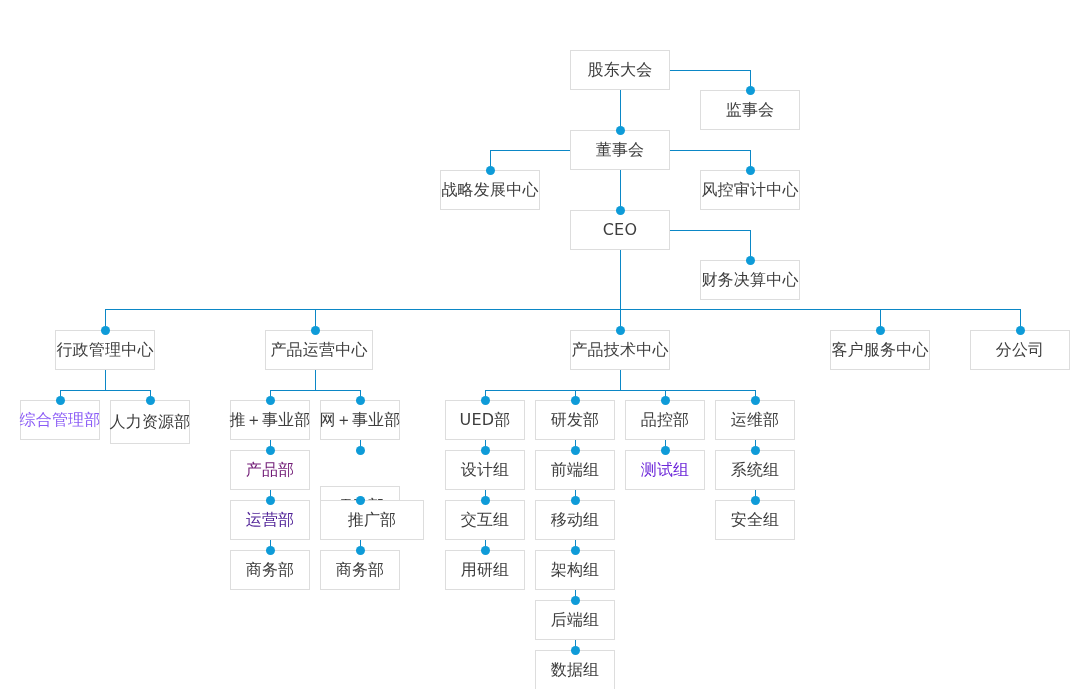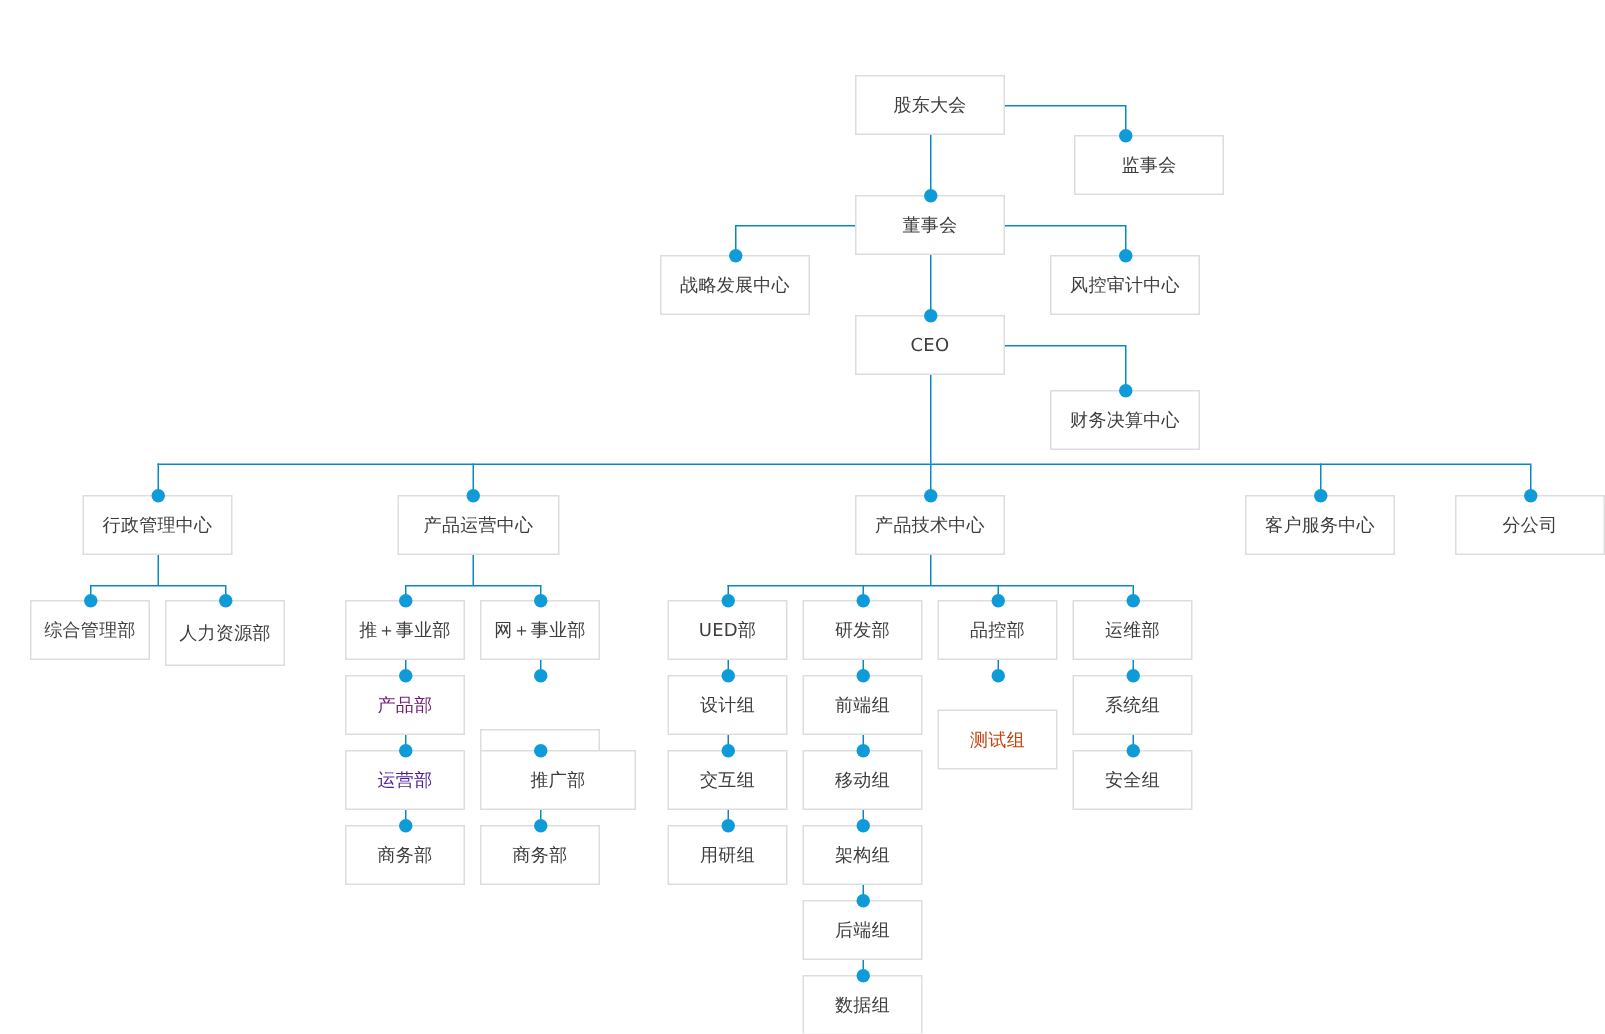--- a/index.html
+++ b/index.html
@@ -17,21 +17,21 @@
     height: 689px;
     background: #ffffff;
     overflow: hidden;
   }
   .node {
     position: absolute;
     box-sizing: border-box;
     border: 1px solid #dddddd;
     background: #ffffff;
     color: #3d3d3d;
-    font-size: 12px;
+    font-size: 16px;
     line-height: 1;
     display: flex;
     align-items: center;
     justify-content: center;
     text-align: center;
     letter-spacing: 0.2px;
     white-space: nowrap;
     z-index: 2;
   }
   .edge {
@@ -137,28 +137,28 @@
       <div class="dot" style="background: rgb(14, 155, 216); left: 480.5px; top: 495.5px;"></div>
       <div class="dot" style="background: rgb(14, 155, 216); left: 570.5px; top: 495.5px;"></div>
       <div class="dot" style="background: rgb(14, 155, 216); left: 750.5px; top: 495.5px;"></div>
       <div class="dot" style="background: rgb(14, 155, 216); left: 480.5px; top: 545.5px;"></div>
       <div class="dot" style="background: rgb(14, 155, 216); left: 570.5px; top: 545.5px;"></div>
       <div class="dot" style="background: rgb(14, 155, 216); left: 570.5px; top: 595.5px;"></div>
       <div class="dot" style="background: rgb(14, 155, 216); left: 570.5px; top: 645.5px;"></div>
     </div>
   <div id="node-layer">
       <div class="node" style="left: 570px; top: 50px; width: 100px; height: 40px; border-color: rgb(221, 221, 221); color: rgb(61, 61, 61);">股东大会</div>
-      <div class="node" style="left: 700px; top: 90px; width: 100px; height: 40px; border-color: rgb(221, 221, 221); color: rgb(61, 61, 61); margin-left: 16px;">监事会</div>
+      <div class="node" style="left: 700px; top: 90px; width: 100px; height: 40px; border-color: rgb(221, 221, 221); color: rgb(61, 61, 61);">监事会</div>
       <div class="node" style="left: 570px; top: 130px; width: 100px; height: 40px; border-color: rgb(221, 221, 221); color: rgb(61, 61, 61);">董事会</div>
       <div class="node" style="left: 440px; top: 170px; width: 100px; height: 40px; border-color: rgb(221, 221, 221); color: rgb(61, 61, 61);">战略发展中心</div>
       <div class="node" style="left: 700px; top: 170px; width: 100px; height: 40px; border-color: rgb(221, 221, 221); color: rgb(61, 61, 61);">风控审计中心</div>
       <div class="node" style="left: 570px; top: 210px; width: 100px; height: 40px; border-color: rgb(221, 221, 221); color: rgb(61, 61, 61);">CEO</div>
       <div class="node" style="left: 700px; top: 260px; width: 100px; height: 40px; border-color: rgb(221, 221, 221); color: rgb(61, 61, 61);">财务决算中心</div>
       <div class="node" style="left: 55px; top: 330px; width: 100px; height: 40px; border-color: rgb(221, 221, 221); color: rgb(61, 61, 61);">行政管理中心</div>
-      <div class="node" style="left: 20px; top: 400px; width: 80px; height: 40px; border-color: rgb(221, 221, 221); color: #404040;">综合管理部</div>
+      <div class="node" style="left: 20px; top: 400px; width: 80px; height: 40px; border-color: rgb(221, 221, 221); color: #8b5cf6;">综合管理部</div>
       <div class="node" style="left: 110px; top: 400px; width: 80px; height: 44px; border-color: rgb(221, 221, 221); color: rgb(61, 61, 61);">人力资源部</div>
       <div class="node" style="left: 265px; top: 330px; width: 108px; height: 40px; border-color: rgb(221, 221, 221); color: rgb(61, 61, 61); text-align: center;">产品运营中心</div>
       <div class="node" style="left: 230px; top: 400px; width: 80px; height: 40px; border-color: rgb(221, 221, 221); color: rgb(61, 61, 61);">推＋事业部</div>
       <div class="node" style="left: 230px; top: 450px; width: 80px; height: 40px; border-color: rgb(221, 221, 221); color: #701a75;">产品部</div>
       <div class="node" style="left: 230px; top: 500px; width: 80px; height: 40px; border-color: rgb(221, 221, 221); color: #4c1d95;">运营部</div>
       <div class="node" style="left: 230px; top: 550px; width: 80px; height: 40px; border-color: rgb(221, 221, 221); color: rgb(61, 61, 61);">商务部</div>
       <div class="node" style="left: 320px; top: 400px; width: 80px; height: 40px; border-color: rgb(221, 221, 221); color: rgb(61, 61, 61);">网＋事业部</div>
       <div class="node" style="left: 320px; top: 450px; width: 80px; height: 40px; border-color: rgb(221, 221, 221); color: rgb(61, 61, 61); margin-top: 36px;">项目部</div>
       <div class="node" style="left: 320px; top: 500px; width: 104px; height: 40px; border-color: rgb(221, 221, 221); color: rgb(61, 61, 61);">推广部</div>
       <div class="node" style="left: 320px; top: 550px; width: 80px; height: 40px; border-color: rgb(221, 221, 221); color: rgb(61, 61, 61);">商务部</div>
@@ -167,20 +167,20 @@
       <div class="node" style="left: 445px; top: 450px; width: 80px; height: 40px; border-color: rgb(221, 221, 221); color: rgb(61, 61, 61);">设计组</div>
       <div class="node" style="left: 445px; top: 500px; width: 80px; height: 40px; border-color: rgb(221, 221, 221); color: rgb(61, 61, 61);">交互组</div>
       <div class="node" style="left: 445px; top: 550px; width: 80px; height: 40px; border-color: rgb(221, 221, 221); color: rgb(61, 61, 61);">用研组</div>
       <div class="node" style="left: 535px; top: 400px; width: 80px; height: 40px; border-color: rgb(221, 221, 221); color: rgb(61, 61, 61);">研发部</div>
       <div class="node" style="left: 535px; top: 450px; width: 80px; height: 40px; border-color: rgb(221, 221, 221); color: rgb(61, 61, 61);">前端组</div>
       <div class="node" style="left: 535px; top: 500px; width: 80px; height: 40px; border-color: rgb(221, 221, 221); color: rgb(61, 61, 61);">移动组</div>
       <div class="node" style="left: 535px; top: 550px; width: 80px; height: 40px; border-color: rgb(221, 221, 221); color: rgb(61, 61, 61);">架构组</div>
       <div class="node" style="left: 535px; top: 600px; width: 80px; height: 40px; border-color: rgb(221, 221, 221); color: rgb(61, 61, 61);">后端组</div>
       <div class="node" style="left: 535px; top: 650px; width: 80px; height: 40px; border-color: rgb(221, 221, 221); color: rgb(61, 61, 61);">数据组</div>
       <div class="node" style="left: 625px; top: 400px; width: 80px; height: 40px; border-color: rgb(221, 221, 221); color: rgb(61, 61, 61);">品控部</div>
-      <div class="node" style="left: 625px; top: 450px; width: 80px; height: 40px; border-color: rgb(221, 221, 221); color: #c2410c; margin-top: 23px;">测试组</div>
+      <div class="node" style="left: 625px; top: 450px; width: 80px; height: 40px; border-color: rgb(221, 221, 221); color: #6d28d9;">测试组</div>
       <div class="node" style="left: 715px; top: 400px; width: 80px; height: 40px; border-color: rgb(221, 221, 221); color: rgb(61, 61, 61);">运维部</div>
       <div class="node" style="left: 715px; top: 450px; width: 80px; height: 40px; border-color: rgb(221, 221, 221); color: rgb(61, 61, 61);">系统组</div>
       <div class="node" style="left: 715px; top: 500px; width: 80px; height: 40px; border-color: rgb(221, 221, 221); color: rgb(61, 61, 61);">安全组</div>
       <div class="node" style="left: 830px; top: 330px; width: 100px; height: 40px; border-color: rgb(221, 221, 221); color: rgb(61, 61, 61);">客户服务中心</div>
       <div class="node" style="left: 970px; top: 330px; width: 100px; height: 40px; border-color: rgb(221, 221, 221); color: rgb(61, 61, 61);">分公司</div>
     </div>
 </div>
 
 </body></html>

